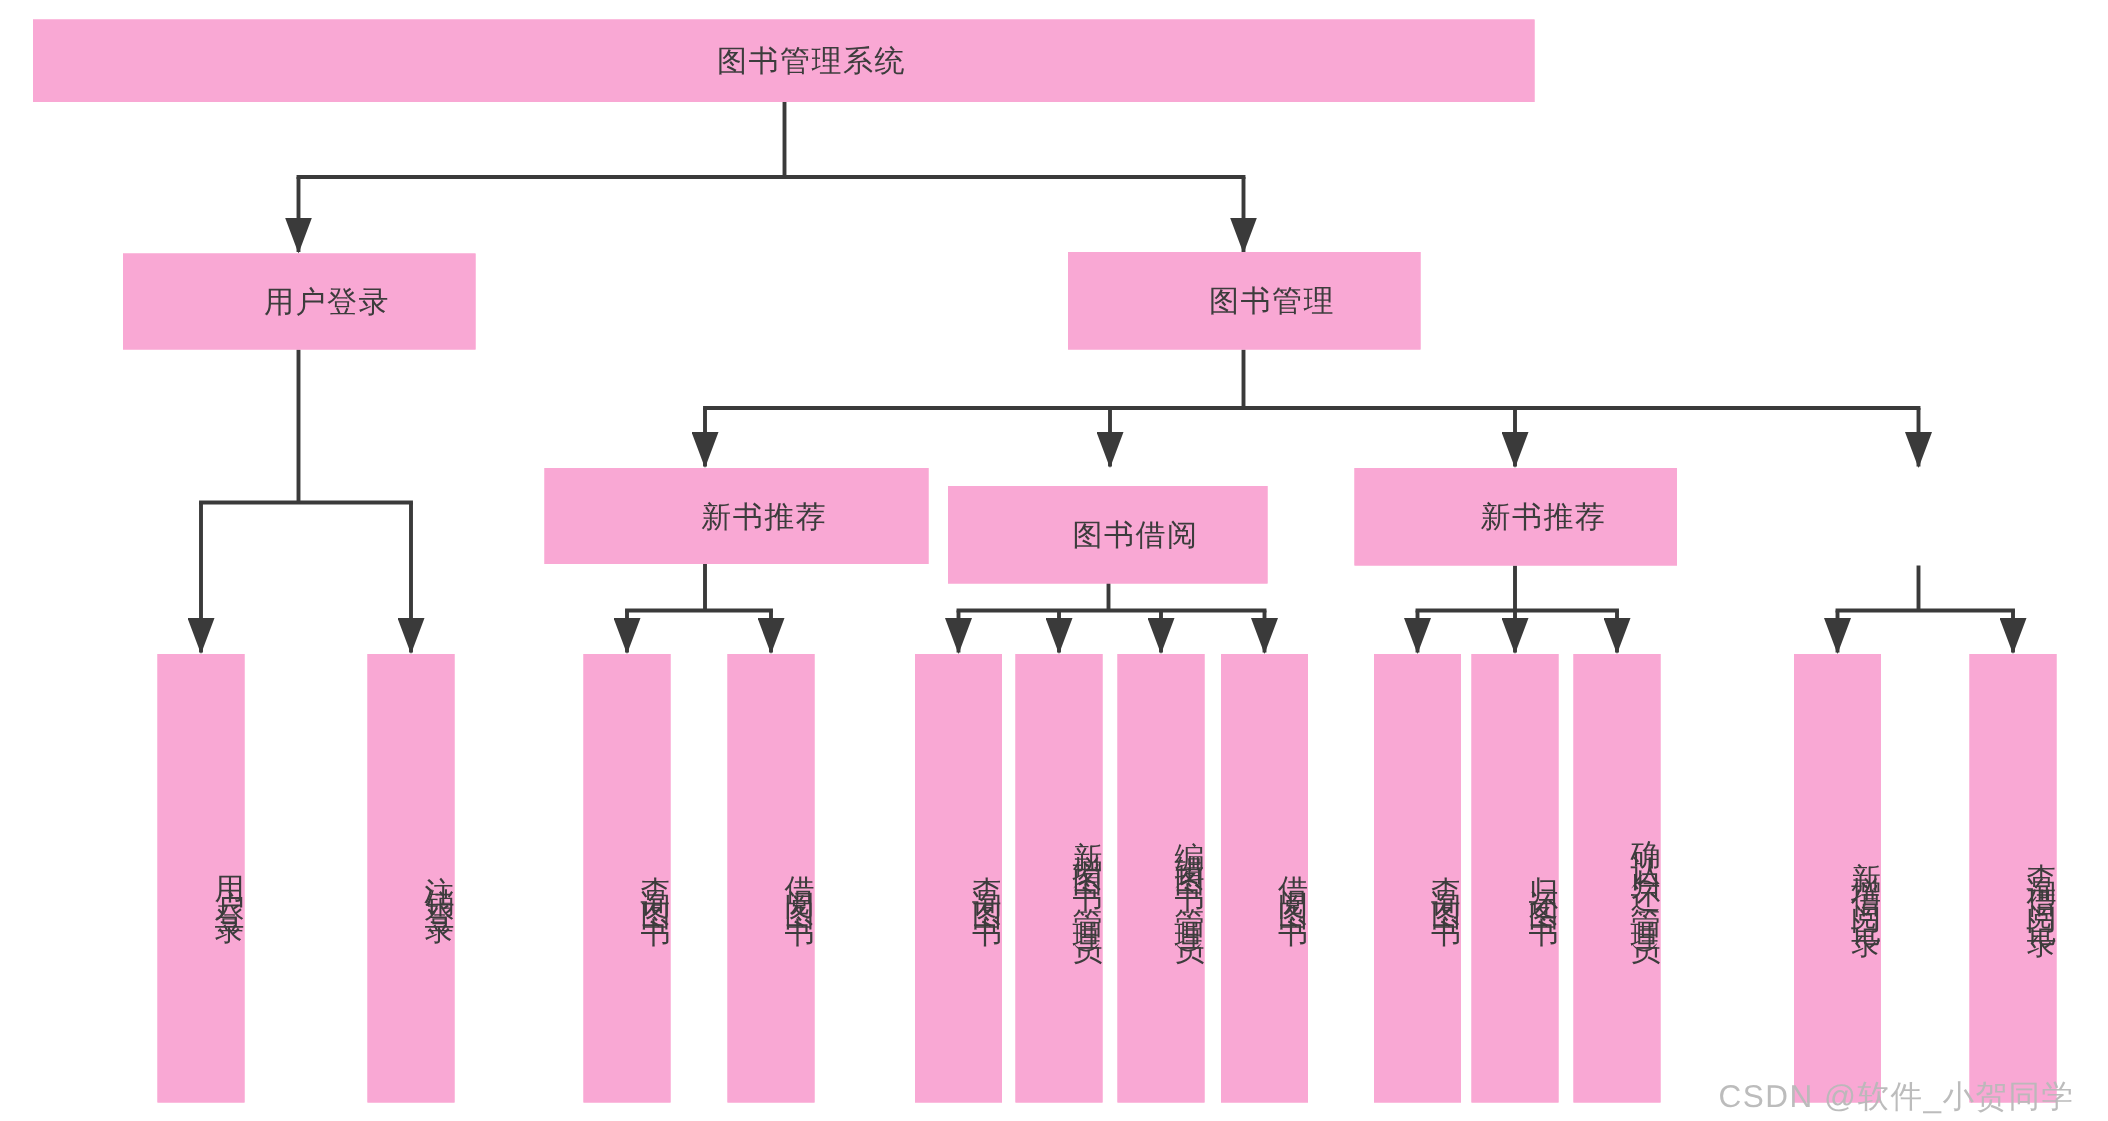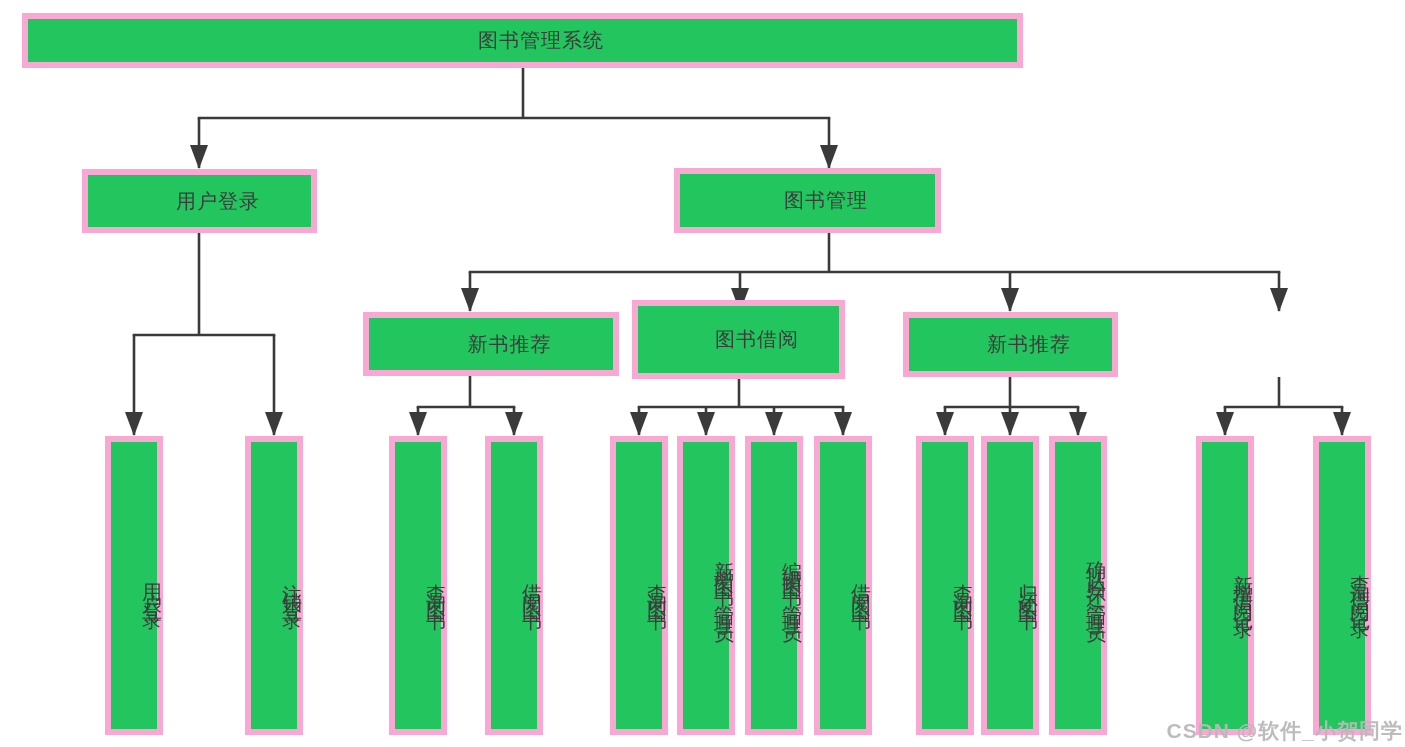--- a/index.html
+++ b/index.html
@@ -11,44 +11,43 @@
     font-family:"Liberation Sans","DejaVu Sans",sans-serif;
     overflow:hidden;
   }
   #connectors{
     position:absolute;left:0;top:0;width:1405px;height:747px;
     z-index:1;
   }
   .box{
     position:absolute;
     box-sizing:border-box;
-    background:#22c55e;
+    background:#f9a8d4;
     border:6px solid #f9a8d4;
     display:flex;align-items:center;justify-content:center;
     color:#3c3c3c;
     font-size:20px;
     z-index:2;
     letter-spacing:1px;
     padding-left:37px;
   }
   .box.v span{
     writing-mode:vertical-rl;
     text-orientation:mixed;
     letter-spacing:9px;
     line-height:1;
   }
   #watermark{
     position:absolute;
-    right:2px;bottom:2px;
+    right:22px;bottom:2px;
     z-index:3;
     font-size:21px;
     color:rgba(184,184,184,0.95);
     letter-spacing:1px;
     white-space:nowrap;
-    font-weight:bold;
   }
 </style>
 </head>
 <body>
 
 <div id="stage">
 
   <svg id="connectors" viewBox="0 0 1405 747" xmlns="http://www.w3.org/2000/svg">
     <defs>
       <marker id="ah" markerWidth="24" markerHeight="18" refX="23" refY="9" orient="auto" markerUnits="userSpaceOnUse">
@@ -113,28 +112,28 @@
     </g>
   </svg>
 
   <div class="box" style="left:22px;top:13px;width:1001px;height:55px">
     <span>图书管理系统</span>
   </div>
 
   <div class="box" style="left:82px;top:169px;width:235px;height:64px">
     <span>用户登录</span>
   </div>
-  <div class="box" style="left:674px;top:168px;width:267px;height:65px">
+  <div class="box" style="left:712px;top:168px;width:235px;height:65px">
     <span>图书管理</span>
   </div>
 
   <div class="box" style="left:363px;top:312px;width:256px;height:64px">
     <span>新书推荐</span>
   </div>
-  <div class="box" style="left:632px;top:300px;width:213px;height:79px">
+  <div class="box" style="left:632px;top:324px;width:213px;height:65px">
     <span>图书借阅</span>
   </div>
   <div class="box" style="left:903px;top:312px;width:215px;height:65px">
     <span>新书推荐</span>
   </div>
 
   <div class="box v" style="left:105px;top:436px;width:58px;height:299px">
     <span>用户登录</span>
   </div>
   <div class="box v" style="left:245px;top:436px;width:58px;height:299px">

